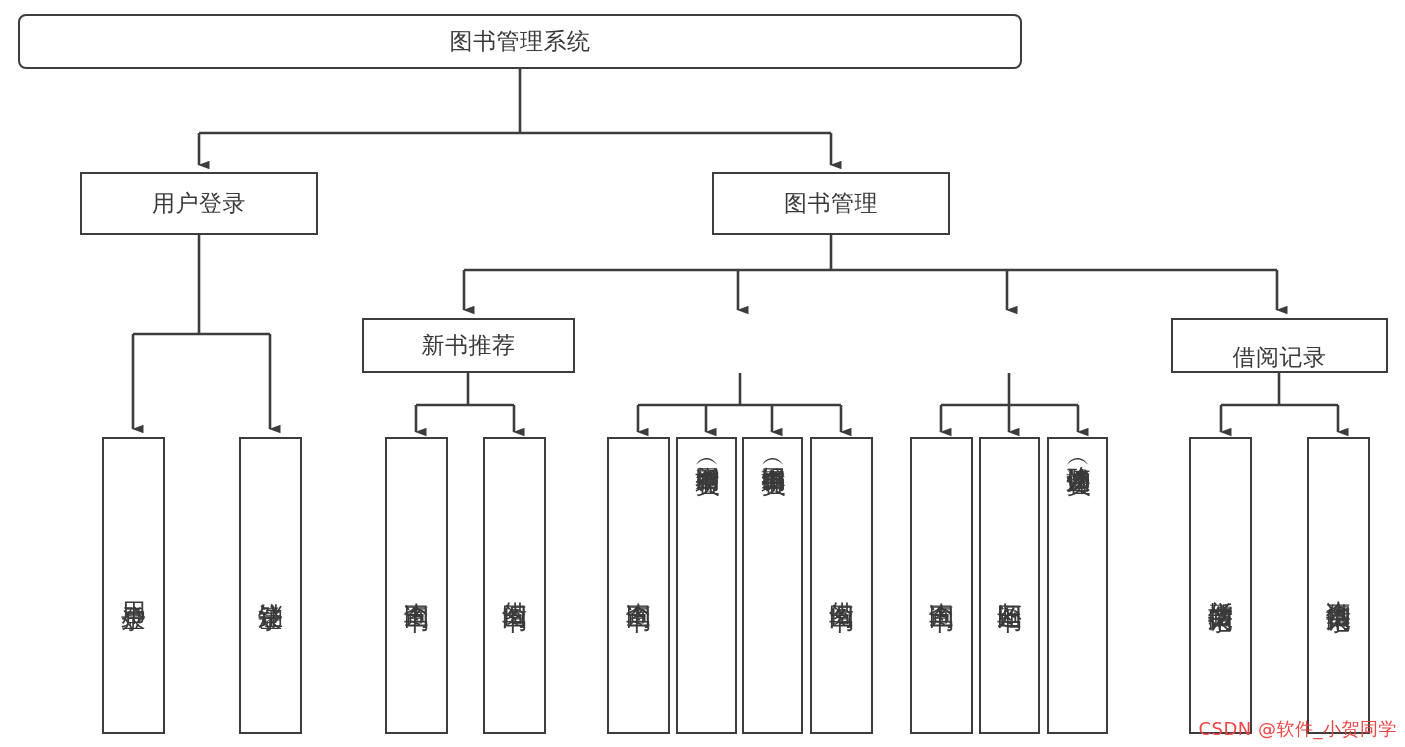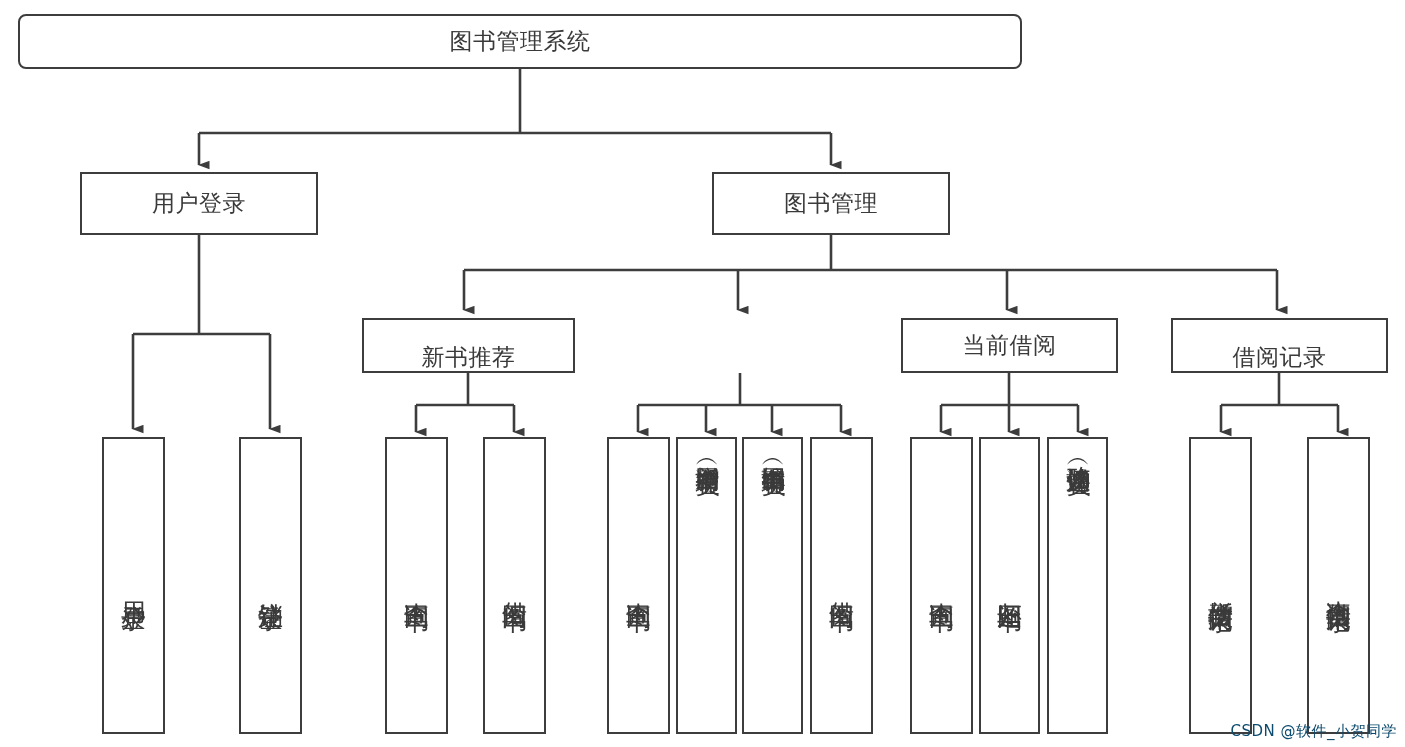--- a/index.html
+++ b/index.html
@@ -64,22 +64,22 @@
     letter-spacing: 1px;
   }
   .node.vert.centered {
     align-items: center;
     padding-top: 0;
   }
   #watermark {
     position: absolute;
     right: 8px;
     bottom: 6px;
-    font-size: 15px;
-    color: #0c4a6e;
+    font-size: 18px;
+    color: #ef4444;
     letter-spacing: 0.5px;
     white-space: nowrap;
     font-family: "DejaVu Sans", "Liberation Sans", sans-serif;
   }
 </style>
 </head>
 <body>
 
 <div id="diagram-root">
 
@@ -137,25 +137,22 @@
     <span class="label">图书管理系统</span>
   </div>
 
   <div class="node horiz" style="left:80px; top:172px; width:238px; height:63px;">
     <span class="label">用户登录</span>
   </div>
   <div class="node horiz" style="left:712px; top:172px; width:238px; height:63px;">
     <span class="label">图书管理</span>
   </div>
 
-  <div class="node horiz" style="left:362px; top:318px; width:213px; height:55px;align-items:flex-end;">
+  <div class="node horiz" style="left:362px; top:318px; width:213px; height:55px;">
     <span class="label">新书推荐</span>
-  </div>
-  <div class="node horiz" style="left:901px; top:318px; width:217px; height:55px;">
-    <span class="label">当前借阅</span>
   </div>
   <div class="node horiz" style="left:1171px; top:318px; width:217px; height:55px;align-items:flex-end;">
     <span class="label">借阅记录</span>
   </div>
 
   <div class="node vert centered" style="left:102px; top:437px; width:63px; height:297px;">
     <span class="label">用户登录</span>
   </div>
   <div class="node vert centered" style="left:239px; top:437px; width:63px; height:297px;">
     <span class="label">注销登录</span>

